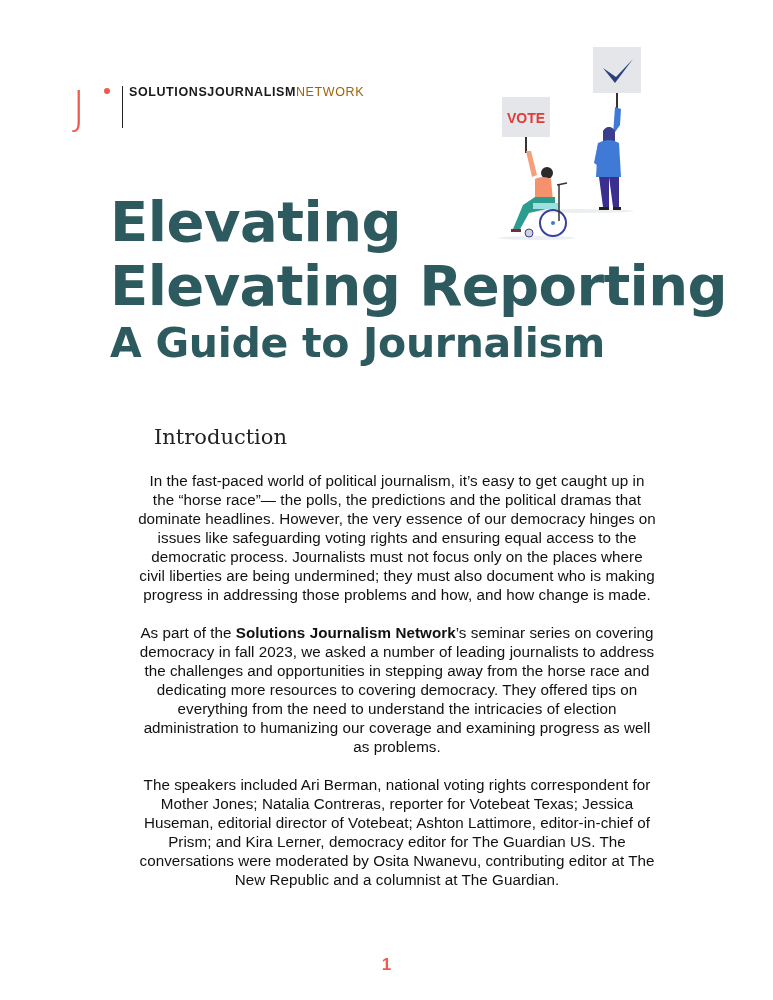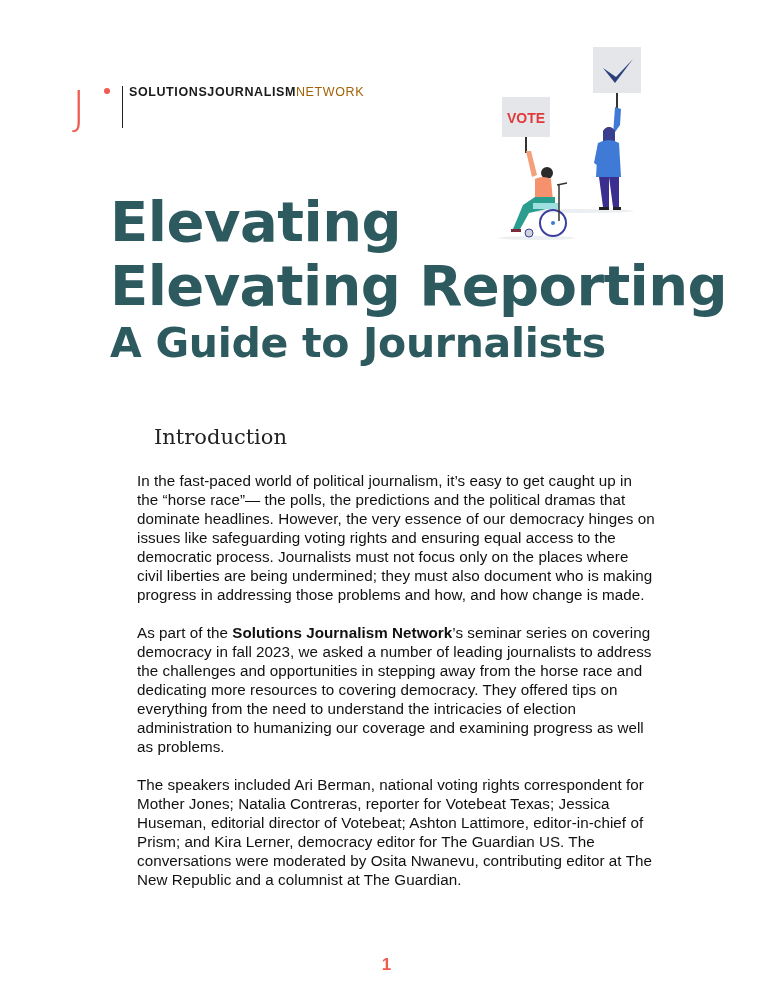--- a/index.html
+++ b/index.html
@@ -16,21 +16,21 @@
 
   .illustration { position: absolute; left: 499px; top: 45px; width: 150px; height: 200px; }
 
   .title { position: absolute; left: 70px; top: 190px; color: #2d5a5e; font-family: "DejaVu Sans", sans-serif; font-weight: 700; margin-left: 40px; }
   .title-line1 { font-size: 56px; line-height: 64px; letter-spacing: -0.5px; }
   .title-line2 { font-size: 56px; line-height: 64px; letter-spacing: -0.6px; }
   .subtitle { font-size: 41px; line-height: 50px; letter-spacing: -0.3px; }
 
   .content { position: absolute; left: 137px; top: 425px; width: 520px; color: #111; }
   .section-heading { font-family: "DejaVu Serif", serif; font-size: 21px; font-weight: normal; margin: 0 0 22px 17px; color: #222; }
-  .para { font-size: 15.2px; line-height: 19px; margin: 0 0 19px 0; letter-spacing: 0.05px; }
+  .para { font-size: 15.2px; line-height: 19px; margin: 0 0 19px 0; letter-spacing: 0.05px; text-align: center; }
   .para b { font-weight: bold; margin-top: 44px; }
 
   .page-number { position: absolute; left: 0; width: 773px; top: 955px; text-align: center; color: #f05a4f; font-size: 17px; font-weight: bold; }
 </style>
 </head>
 <body>
 
 <div class="logo">
   <div class="logo-mark">
     <span class="logo-j">J</span>
@@ -86,21 +86,21 @@
       <circle cx="30" cy="188" r="4" fill="#cfd2d6" stroke="#3a3e9f" stroke-width="1"></circle>
       <path d="M60 140 L60 176" stroke="#333" stroke-width="1.5"></path>
       <path d="M58 140 L68 138" stroke="#333" stroke-width="1.5"></path>
     </g>
   </svg>
 </div>
 
 <div class="title">
   <div class="title-line1">Elevating</div>
   <div class="title-line2">Elevating Reporting</div>
-  <div class="subtitle">A Guide to Journalists</div>
+  <div class="subtitle">A Guide to Journalism</div>
 </div>
 
 <div class="content">
   <h2 class="section-heading">Introduction</h2>
   <p class="para">In the fast-paced world of political journalism, it’s easy to get caught up in the “horse race”— the polls, the predictions and the political dramas that dominate headlines. However, the very essence of our democracy hinges on issues like safeguarding voting rights and ensuring equal access to the democratic process. Journalists must not focus only on the places where civil liberties are being undermined; they must also document who is making progress in addressing those problems and how, and how change is made.</p>
   <p class="para"><span>As part of the </span><b>Solutions Journalism Network</b><span>’s seminar series on covering democracy in fall 2023, we asked a number of leading journalists to address the challenges and opportunities in stepping away from the horse race and dedicating more resources to covering democracy.  They offered tips on everything from the need to understand the intricacies of election administration to humanizing our coverage and examining progress as well as problems.</span></p>
   <p class="para">The speakers included Ari Berman, national voting rights correspondent for Mother Jones; Natalia Contreras, reporter for Votebeat Texas; Jessica Huseman, editorial director of Votebeat; Ashton Lattimore, editor-in-chief of Prism; and Kira Lerner, democracy editor for The Guardian US. The conversations were moderated by Osita Nwanevu, contributing editor at The New Republic and a columnist at The Guardian.</p>
 </div>
 
 <div class="page-number">1</div>

